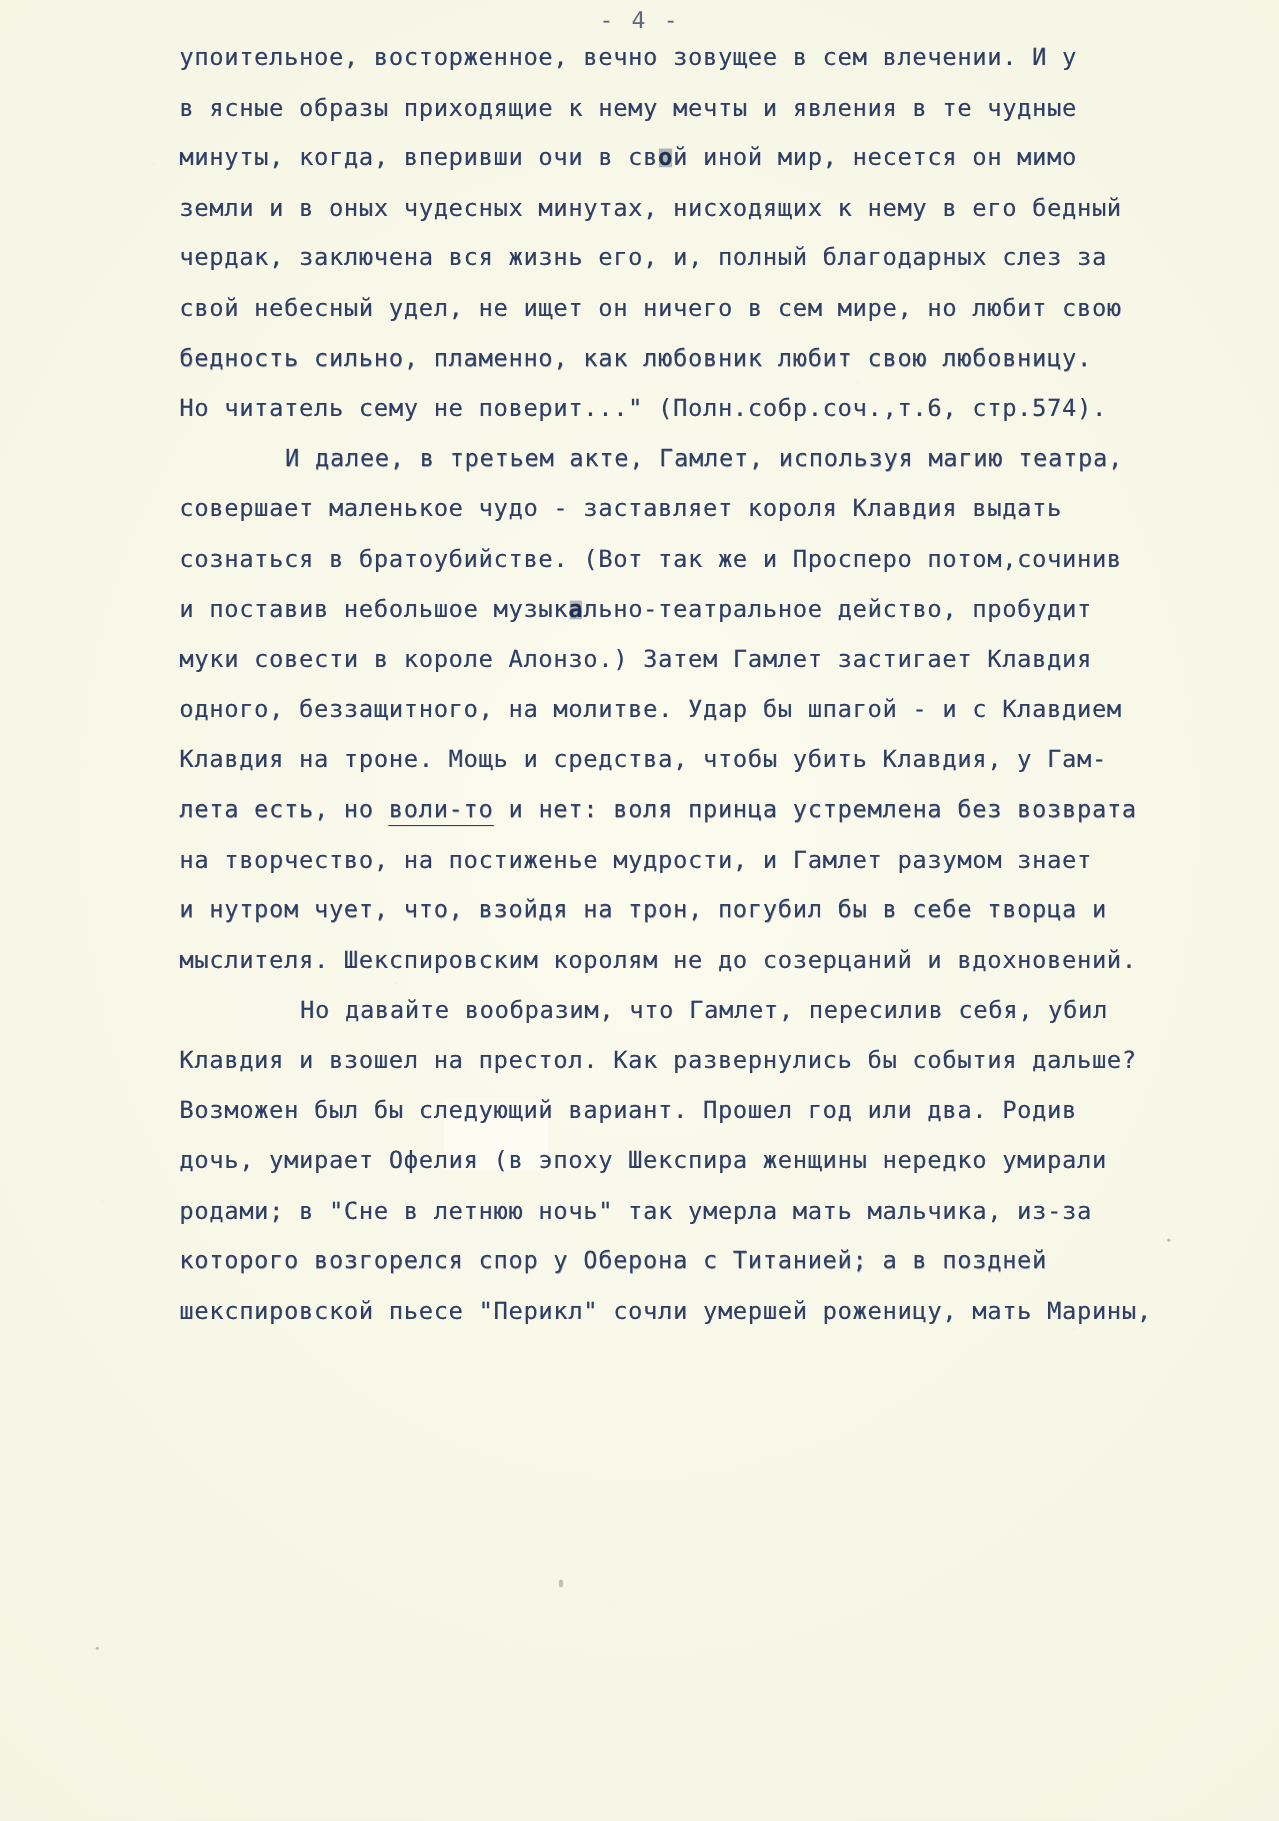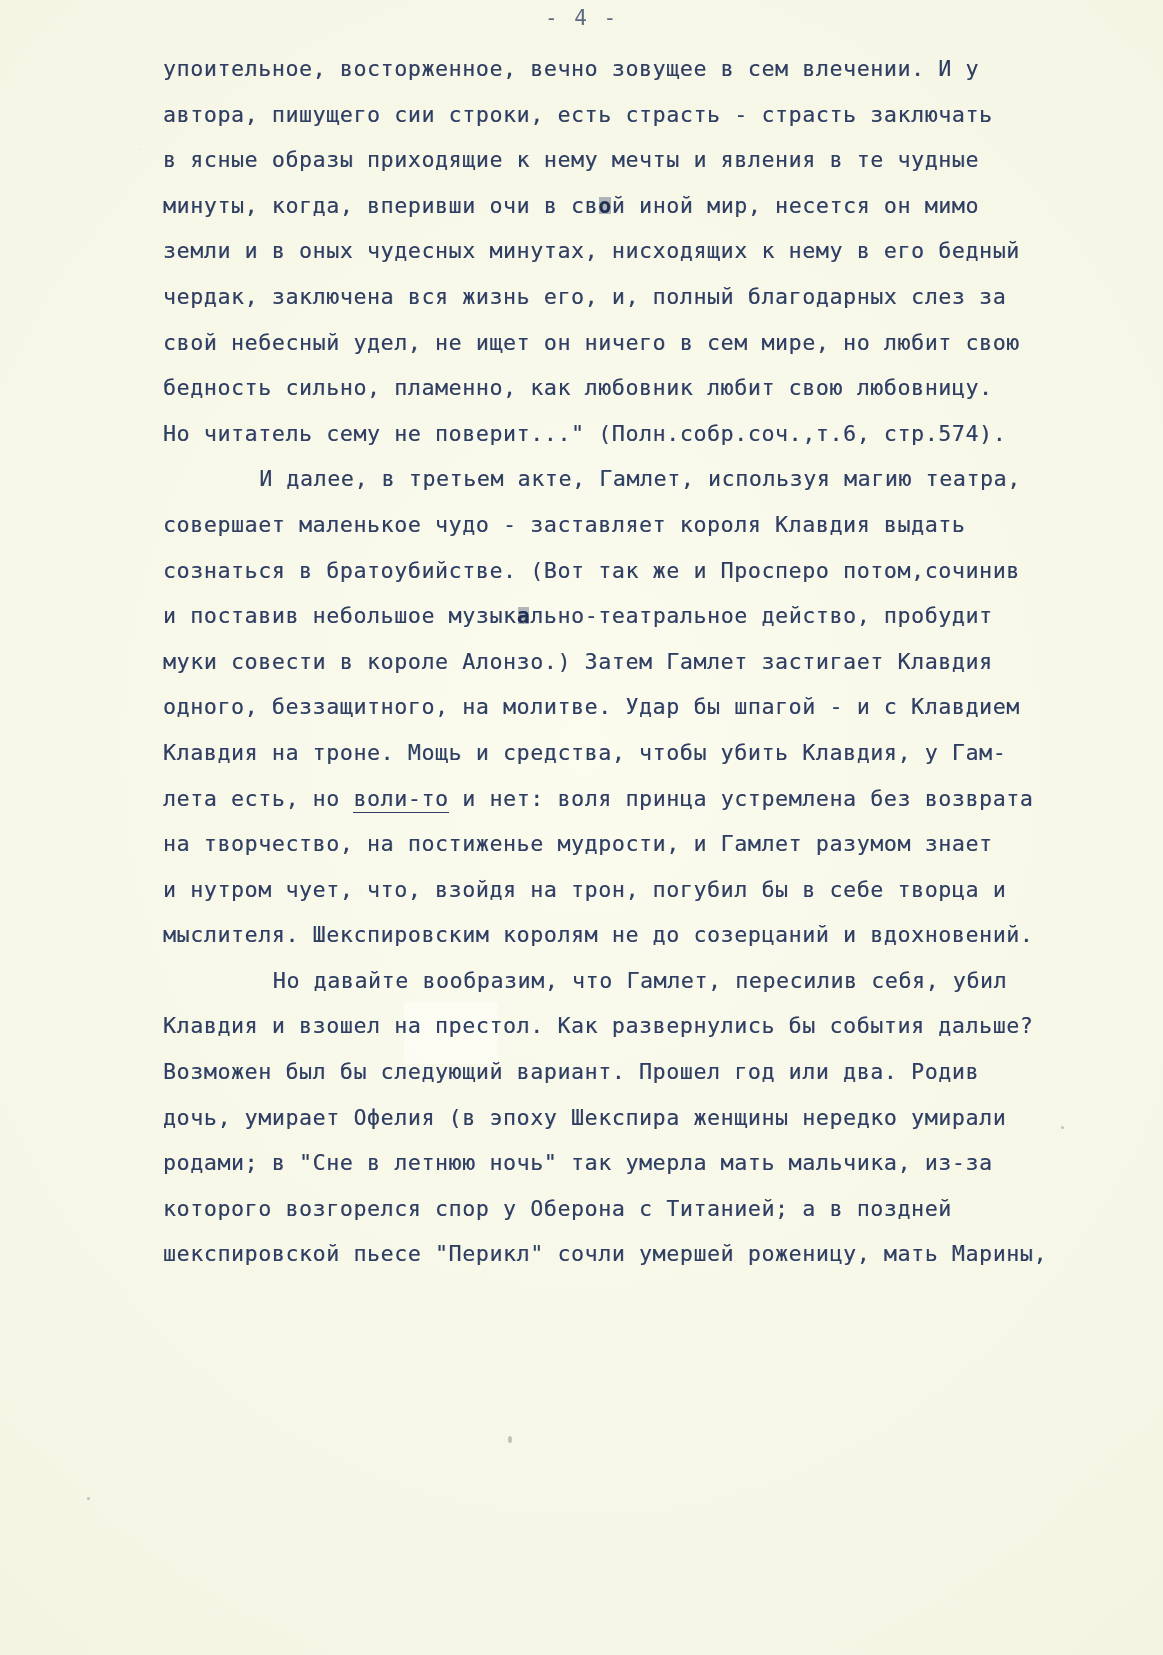--- a/index.html
+++ b/index.html
@@ -47,21 +47,21 @@
     width: 100%;
     text-align: center;
     font-size: 21px;
     letter-spacing: 2px;
     color: #3b4a6b;
     opacity: .82;
   }
 
   .body-text {
     position: absolute;
-    top: 46px;
+    top: 30px;
     left: 163px;
     width: 905px;
   }
 
   .para {
     margin: 0 0 0 0;
   }
 
   .line {
     display: block;
@@ -127,21 +127,20 @@
   <div class="speck" style="left:87px; top:1497px; width:3px; height:3px;"></div>
   <div class="speck" style="left:1061px; top:1126px; width:3px; height:3px;"></div>
   <div class="speck" style="left:508px; top:1436px; width:4px; height:7px;"></div>
 
   <div class="page-number">- 4 -</div>
 
   <div class="body-text">
 
     <div class="para">
       <span class="line">упоительное, восторженное, вечно зовущее в сем влечении. И у</span>
-      <span class="line">автора, пишущего сии строки, есть страсть - страсть заключать</span>
       <span class="line">в ясные образы приходящие к нему мечты и явления в те чудные</span>
       <span class="line">минуты, когда, вперивши очи в св<span class="overstrike">о</span>й иной мир, несется он мимо</span>
       <span class="line">земли и в оных чудесных минутах, нисходящих к нему в его бедный</span>
       <span class="line">чердак, заключена вся жизнь его, и, полный благодарных слез за</span>
       <span class="line">свой небесный удел, не ищет он ничего в сем мире, но любит свою</span>
       <span class="line">бедность сильно, пламенно, как любовник любит свою любовницу.</span>
       <span class="line">Но читатель сему не поверит..." (Полн.собр.соч.,т.6, стр.574).</span>
     </div>
 
     <div class="para">

